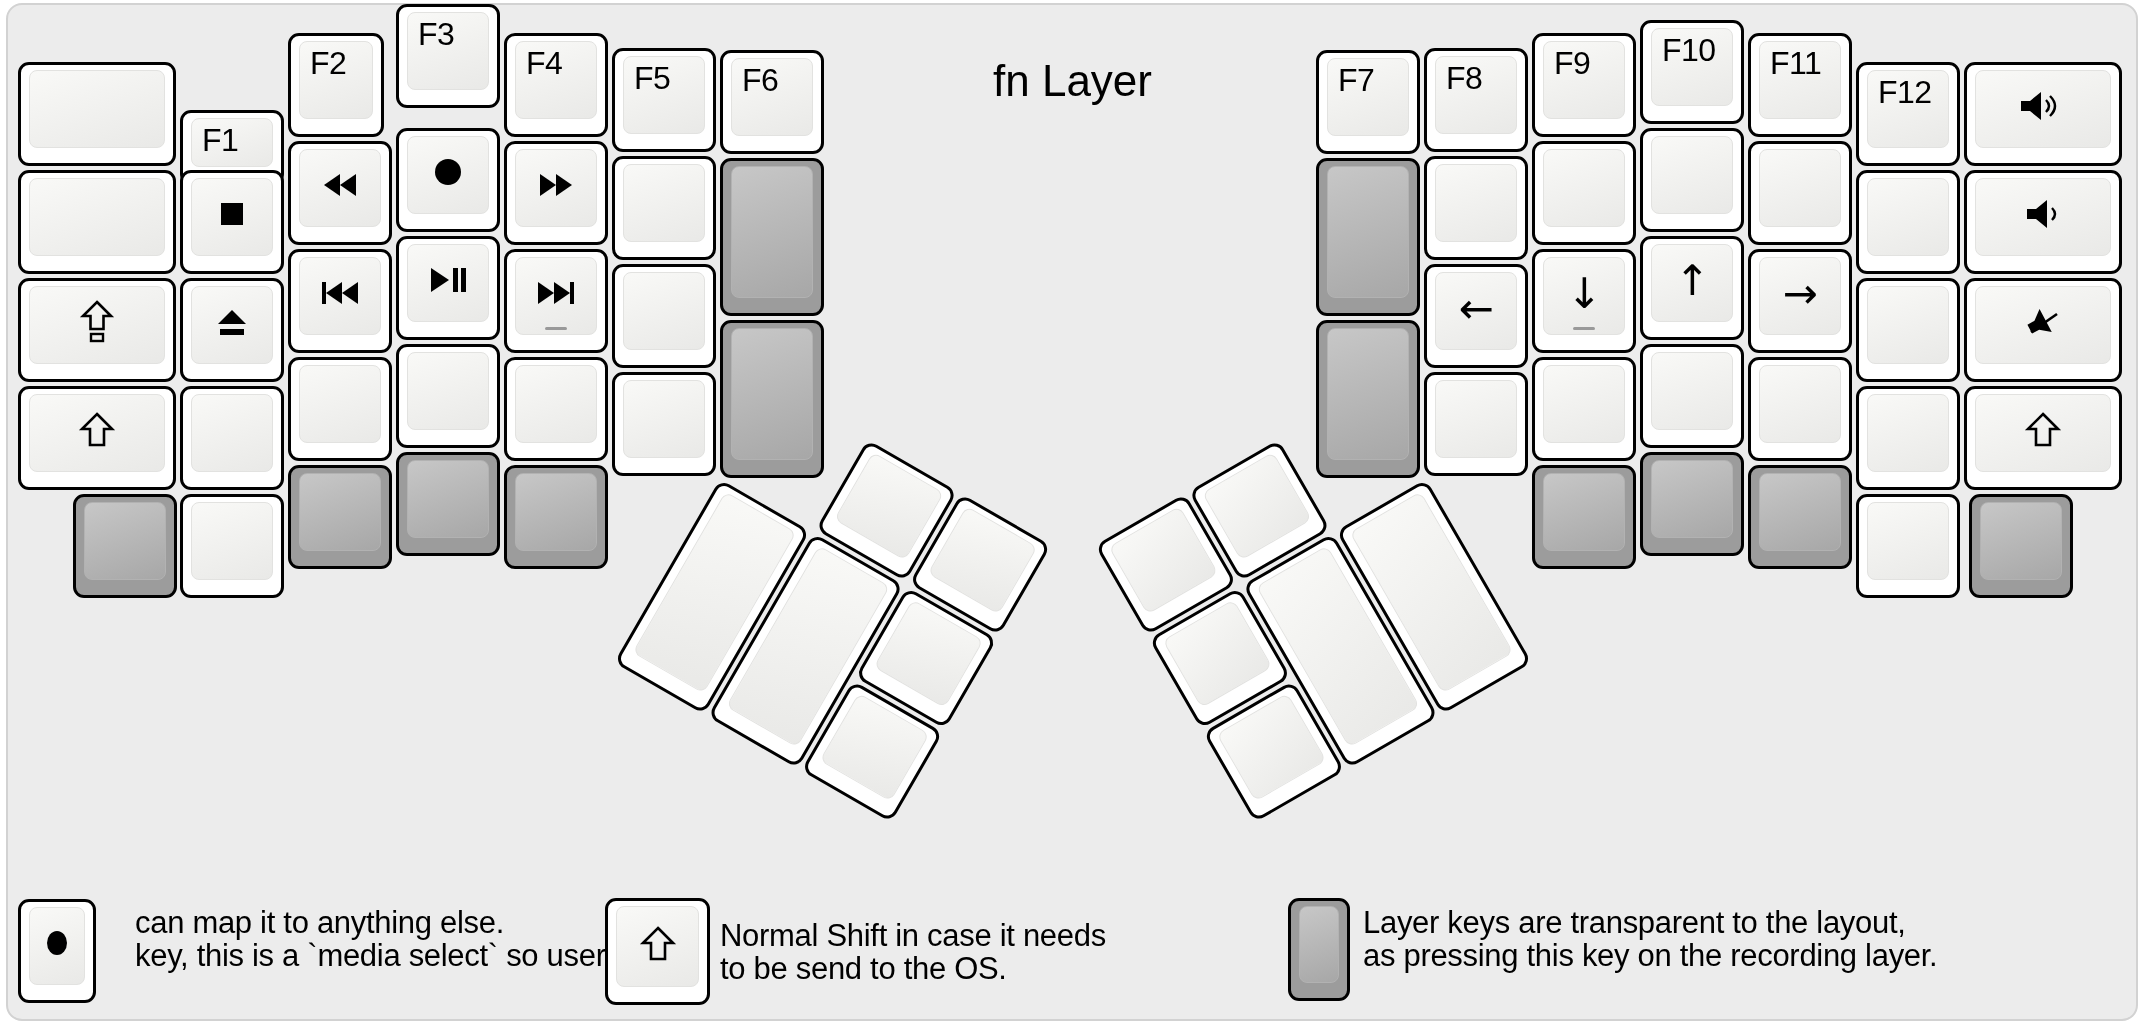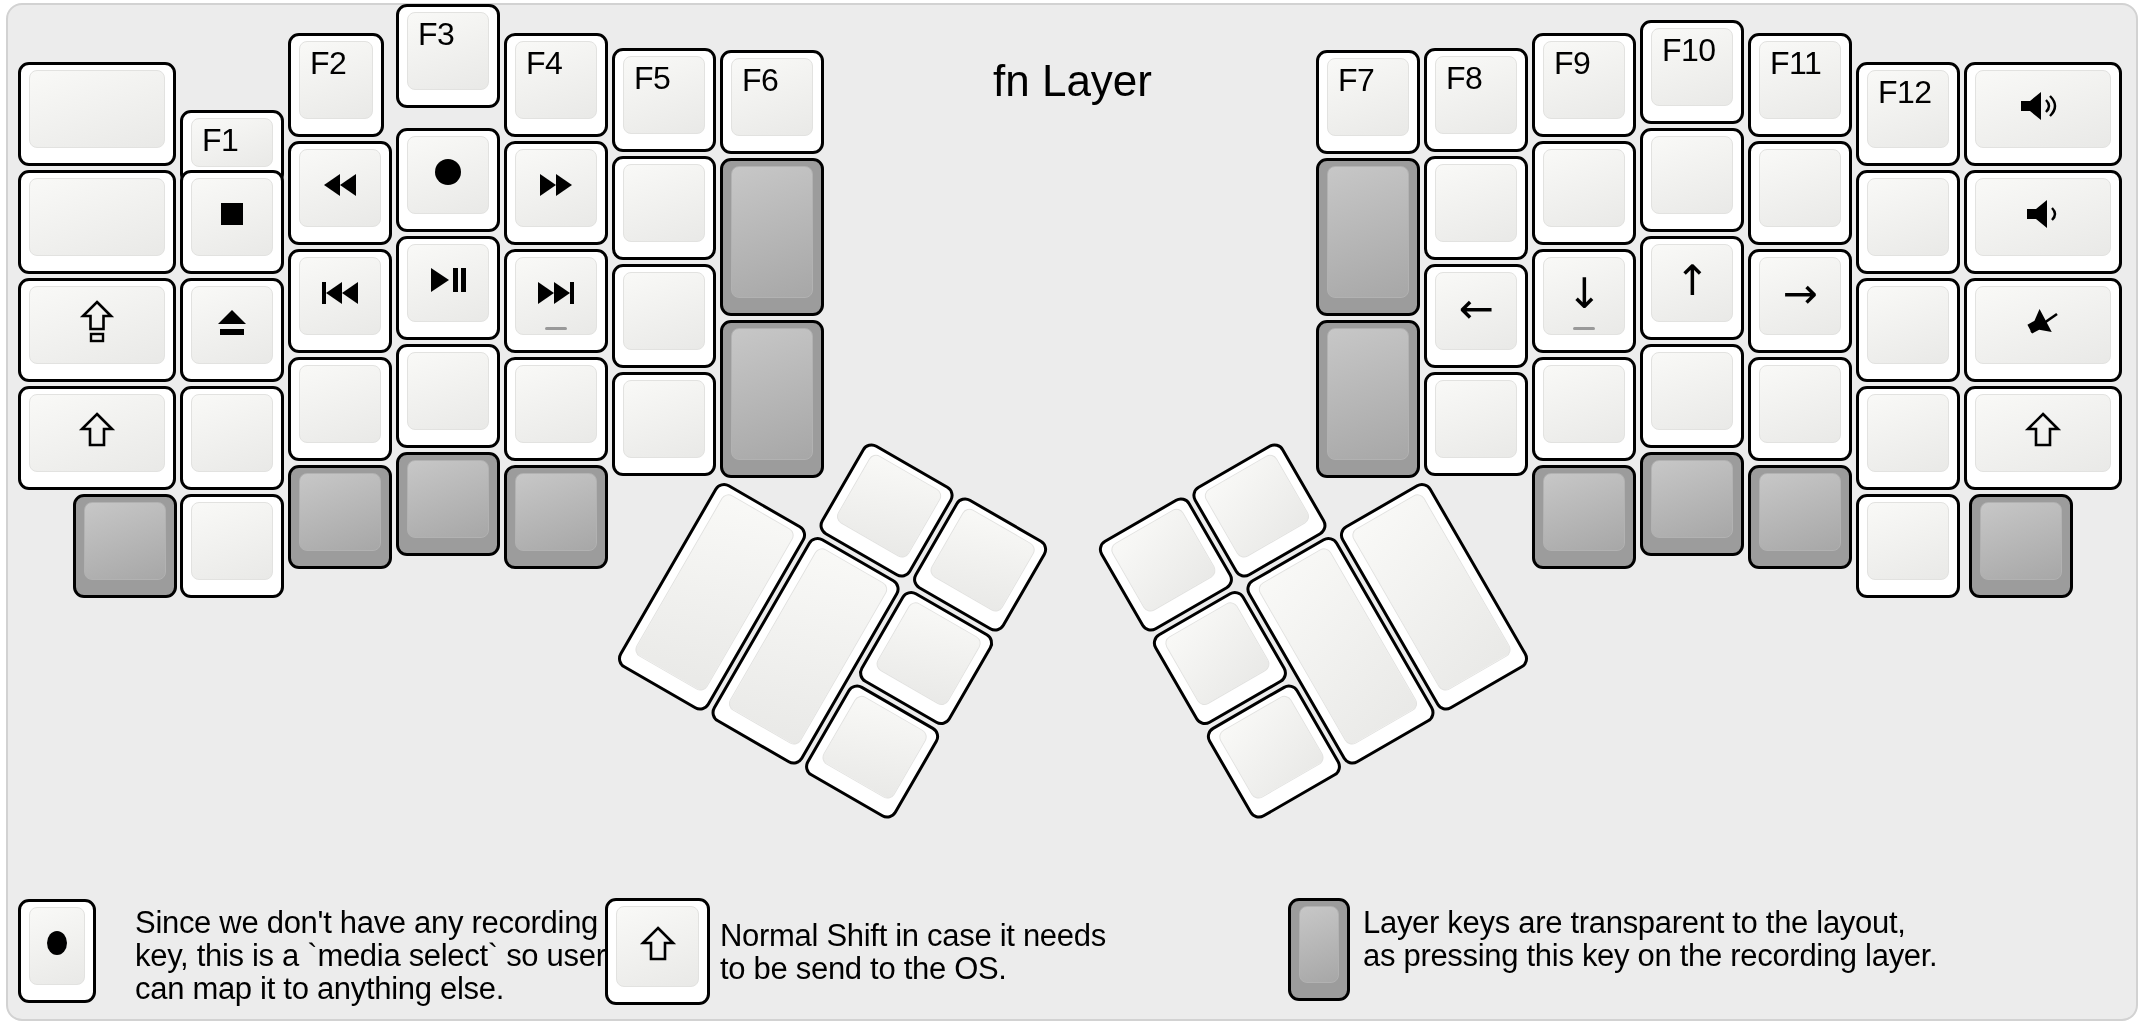--- a/index.html
+++ b/index.html
@@ -428,23 +428,22 @@
     <div class="key white" style="left: 18px; top: 899px; width: 78px; height: 104px;">
       <div class="face">
         <span class="kicon">
           <svg width="22" height="26" viewBox="0 0 22 26">
             <ellipse cx="11" cy="13" rx="10" ry="12"></ellipse>
           </svg>
         </span>
       </div>
     </div>
     <div class="legend-text" style="left: 135px; top: 906px;">
-      <div>Since we don't have any recording</div>
+      <div>can map it to anything else.</div>
       <div>key, this is a `media select` so user</div>
-      <div>can map it to anything else.</div>
     </div>
     <div class="key white" style="left: 605px; top: 898px; width: 105px; height: 107px;">
       <div class="face">
         <span class="kicon">
           <svg width="38" height="36" viewBox="0 0 38 36">
             <path class="nofill" d="M19,2 L34,17 H26 V33 H12 V17 H4 Z" stroke-width="2.6"></path>
           </svg>
         </span>
       </div>
     </div>

